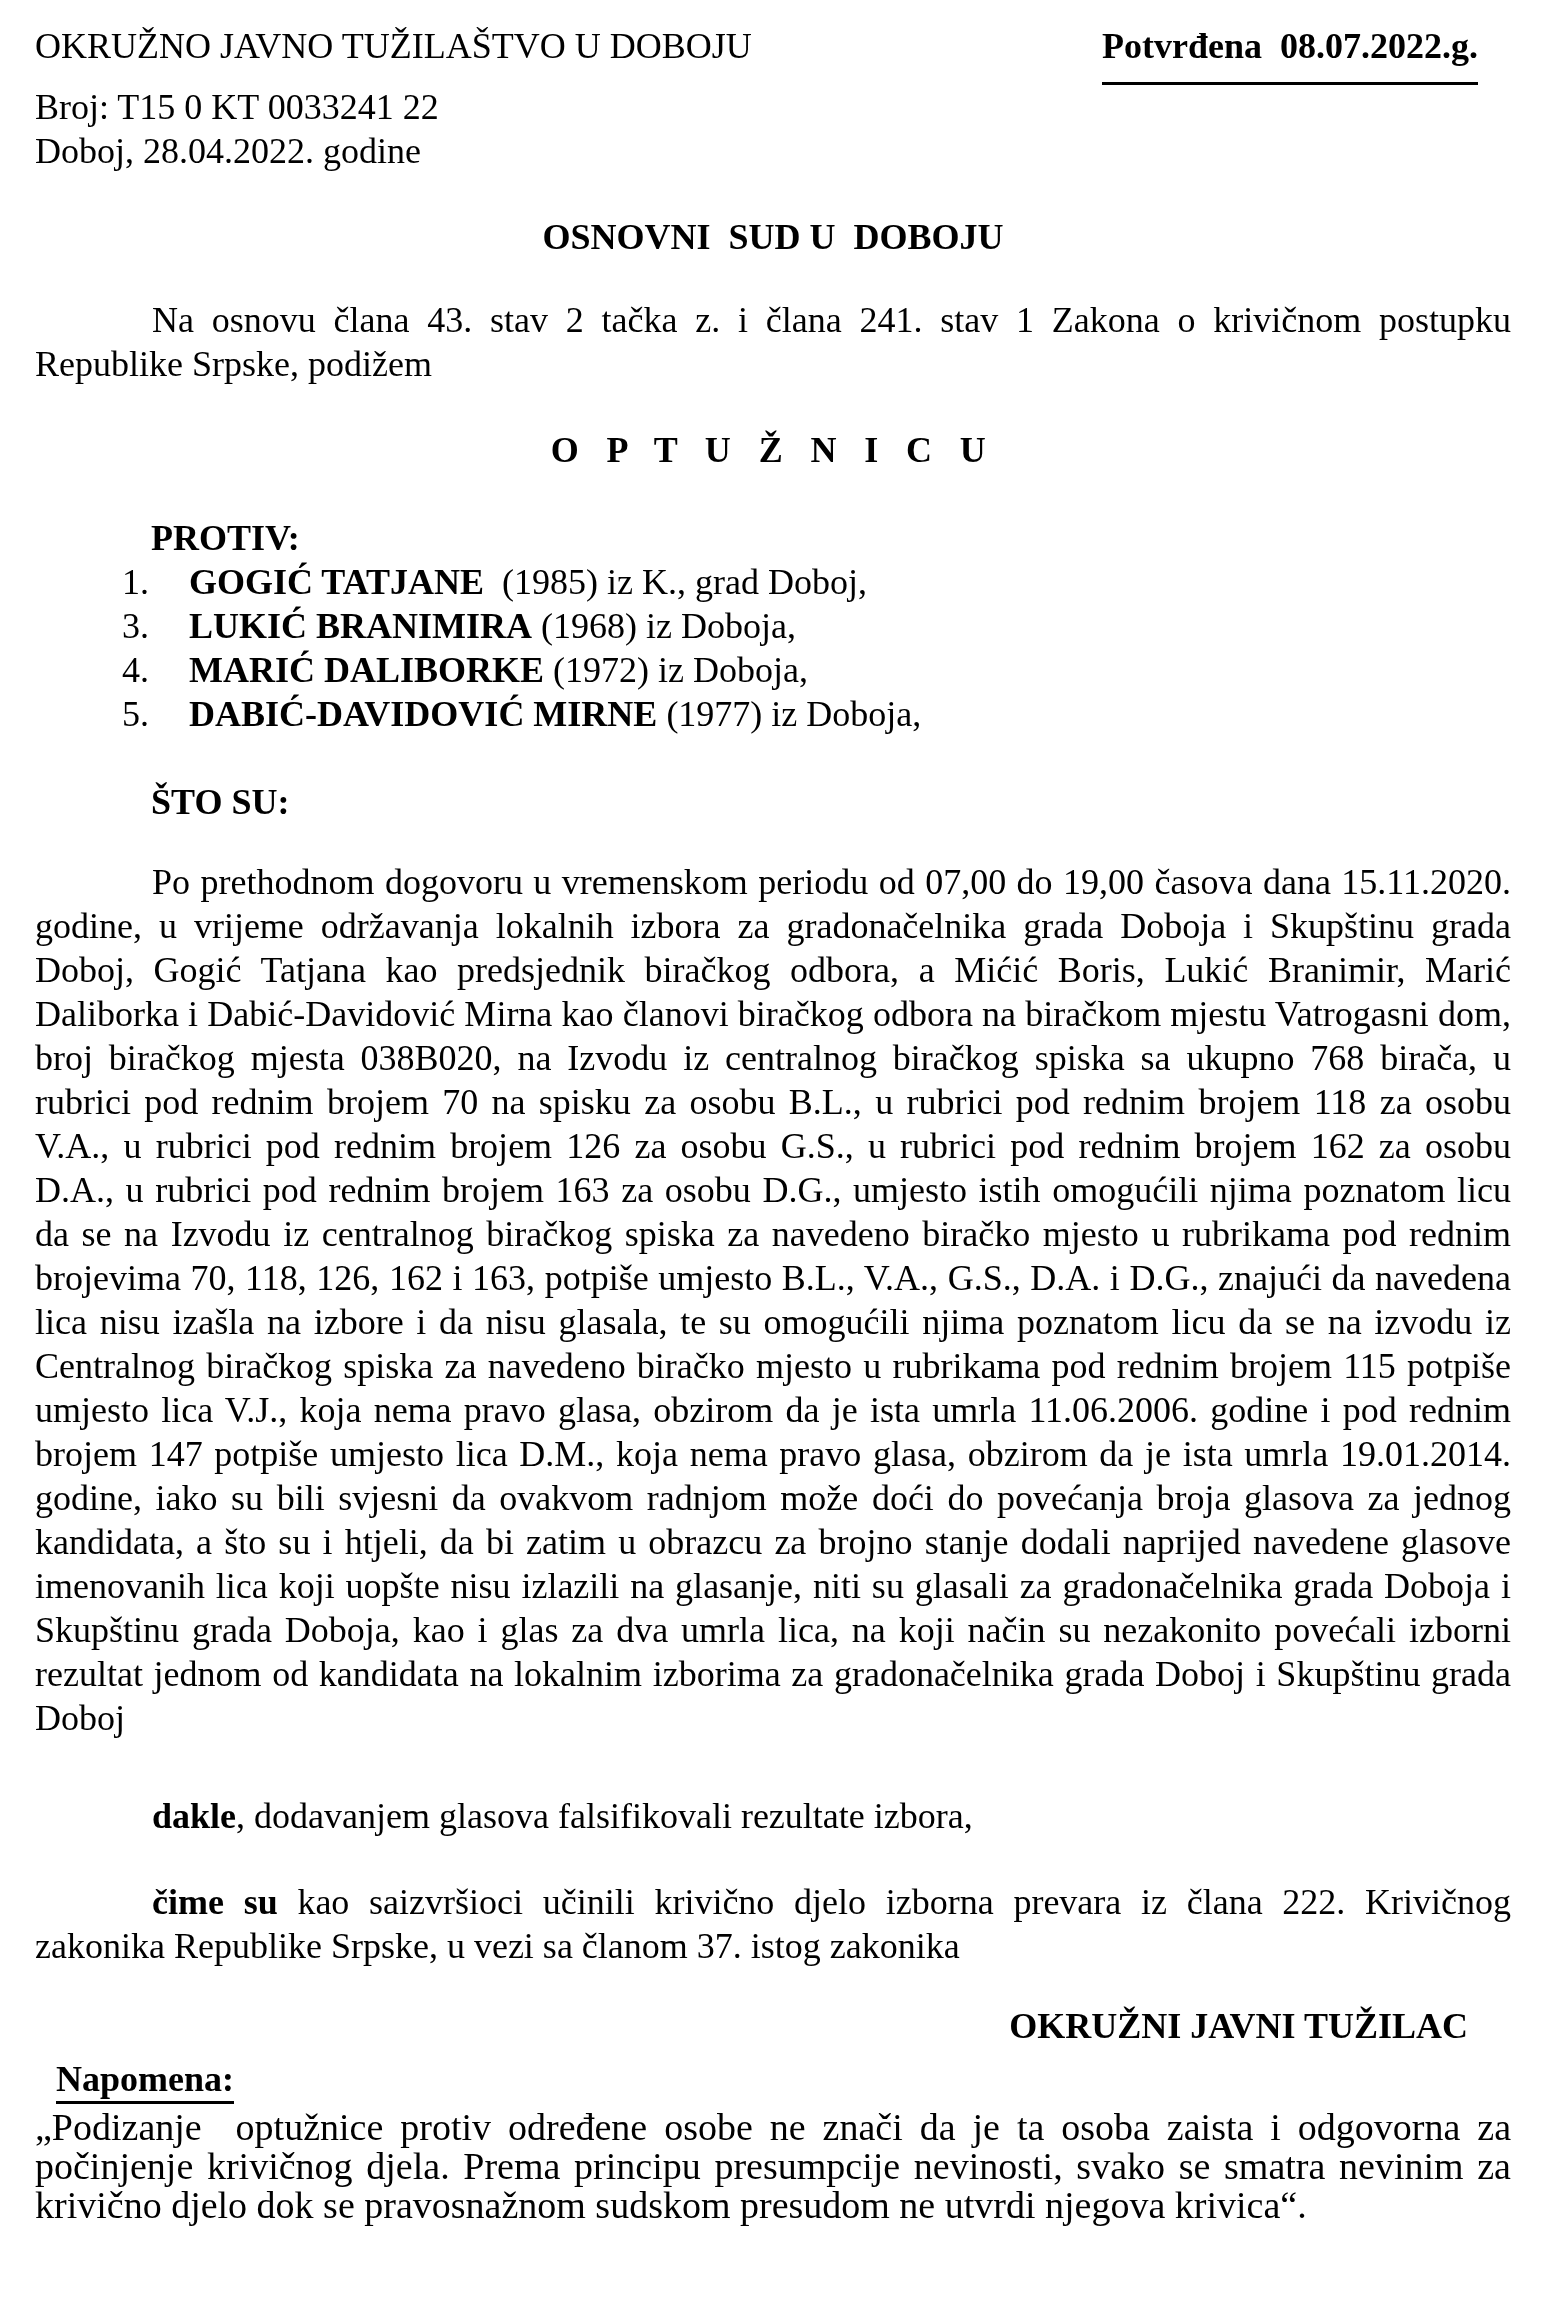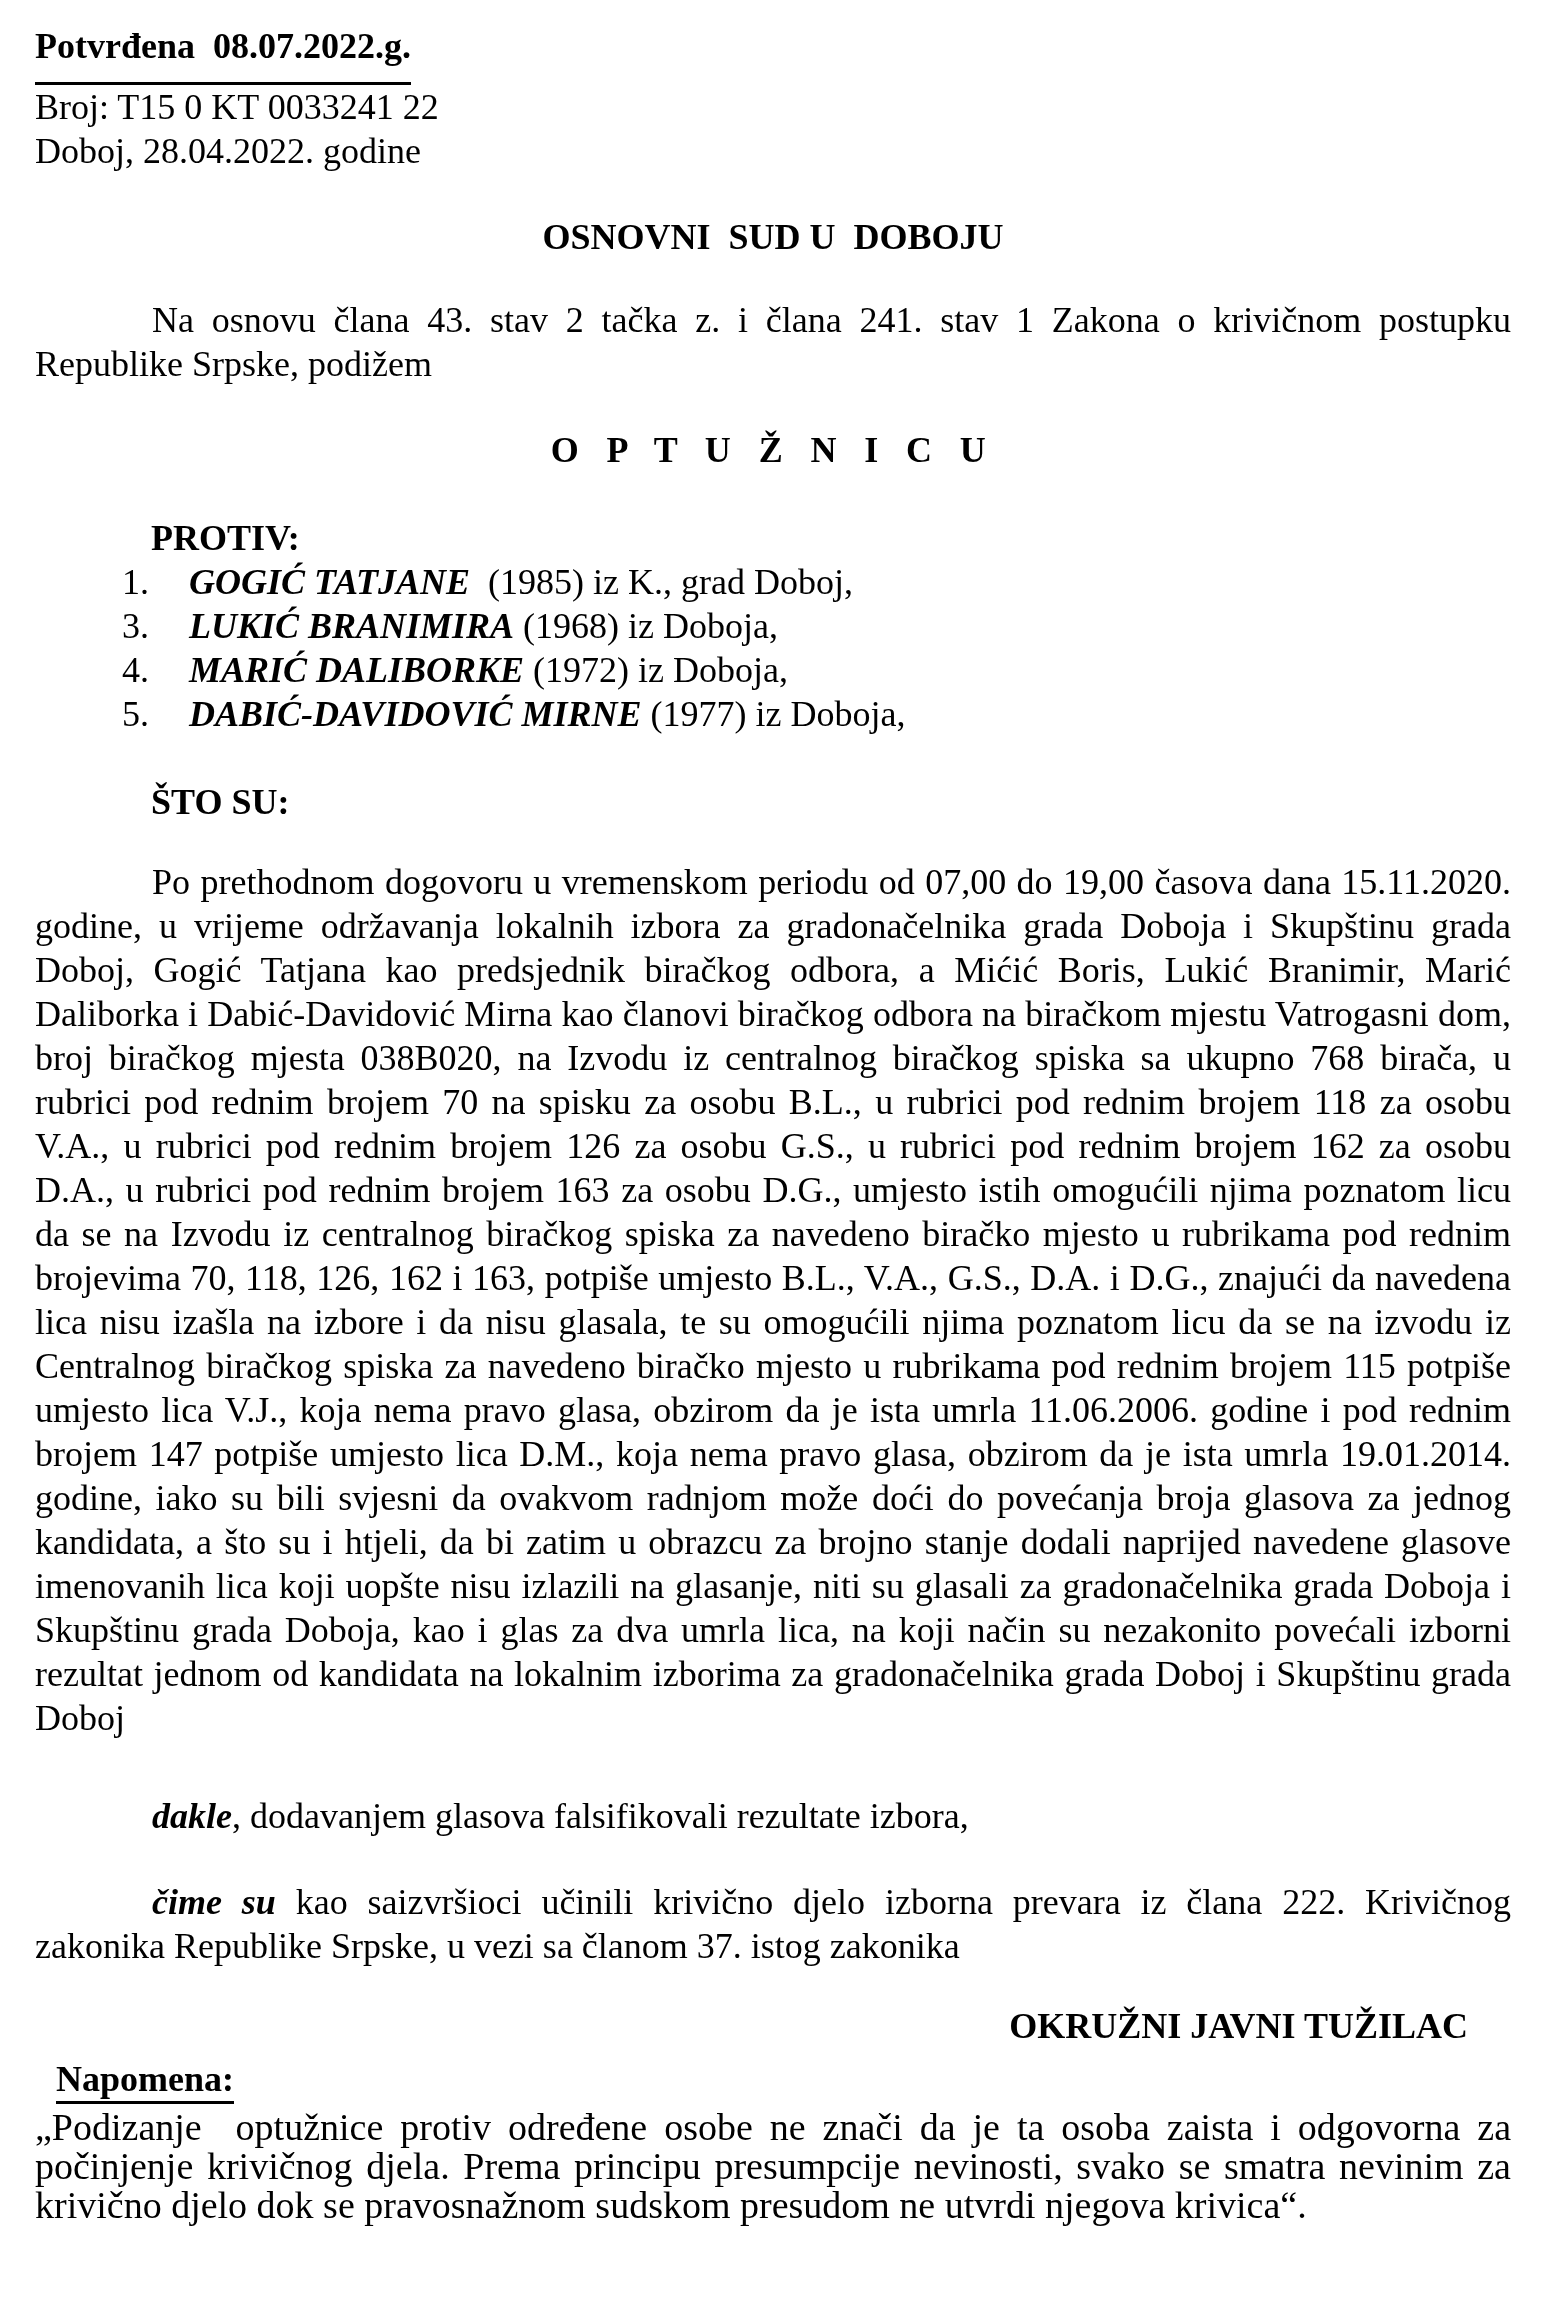--- a/index.html
+++ b/index.html
@@ -11,21 +11,21 @@
       box-sizing: border-box;
       background: #ffffff;
       color: #000000;
       font-family: "Liberation Serif", "DejaVu Serif", serif;
       font-size: 36px;
       line-height: 44px;
       padding: 23.5px 55px 0 35px;
       overflow: hidden;
     }
 
-    .bold { font-weight: bold; font-style: italic; }
+    .bold { font-weight: bold; }
 
     .header-row {
       display: flex;
       justify-content: space-between;
       align-items: flex-start;
     }
 
     .confirmation {
       display: inline-block;
       margin-right: 33px;
@@ -114,20 +114,21 @@
       text-align: justify;
       white-space: pre-wrap;
     }
   </style>
 </head>
 <body>
 
 <div class="page">
 
   <div class="header-row">
+    <span>OKRUŽNO JAVNO TUŽILAŠTVO U DOBOJU</span>
     <span class="confirmation">Potvrđena  08.07.2022.g.</span>
   </div>
   <div>Broj: T15 0 KT 0033241 22</div>
   <div>Doboj, 28.04.2022. godine</div>
 
   <div class="court-title">OSNOVNI  SUD U  DOBOJU</div>
 
   <p class="legal-basis">Na osnovu člana 43. stav 2 tačka z. i člana 241. stav 1 Zakona o krivičnom postupku Republike Srpske, podižem</p>
 
   <div class="indictment-title">O P T U Ž N I C U</div>

